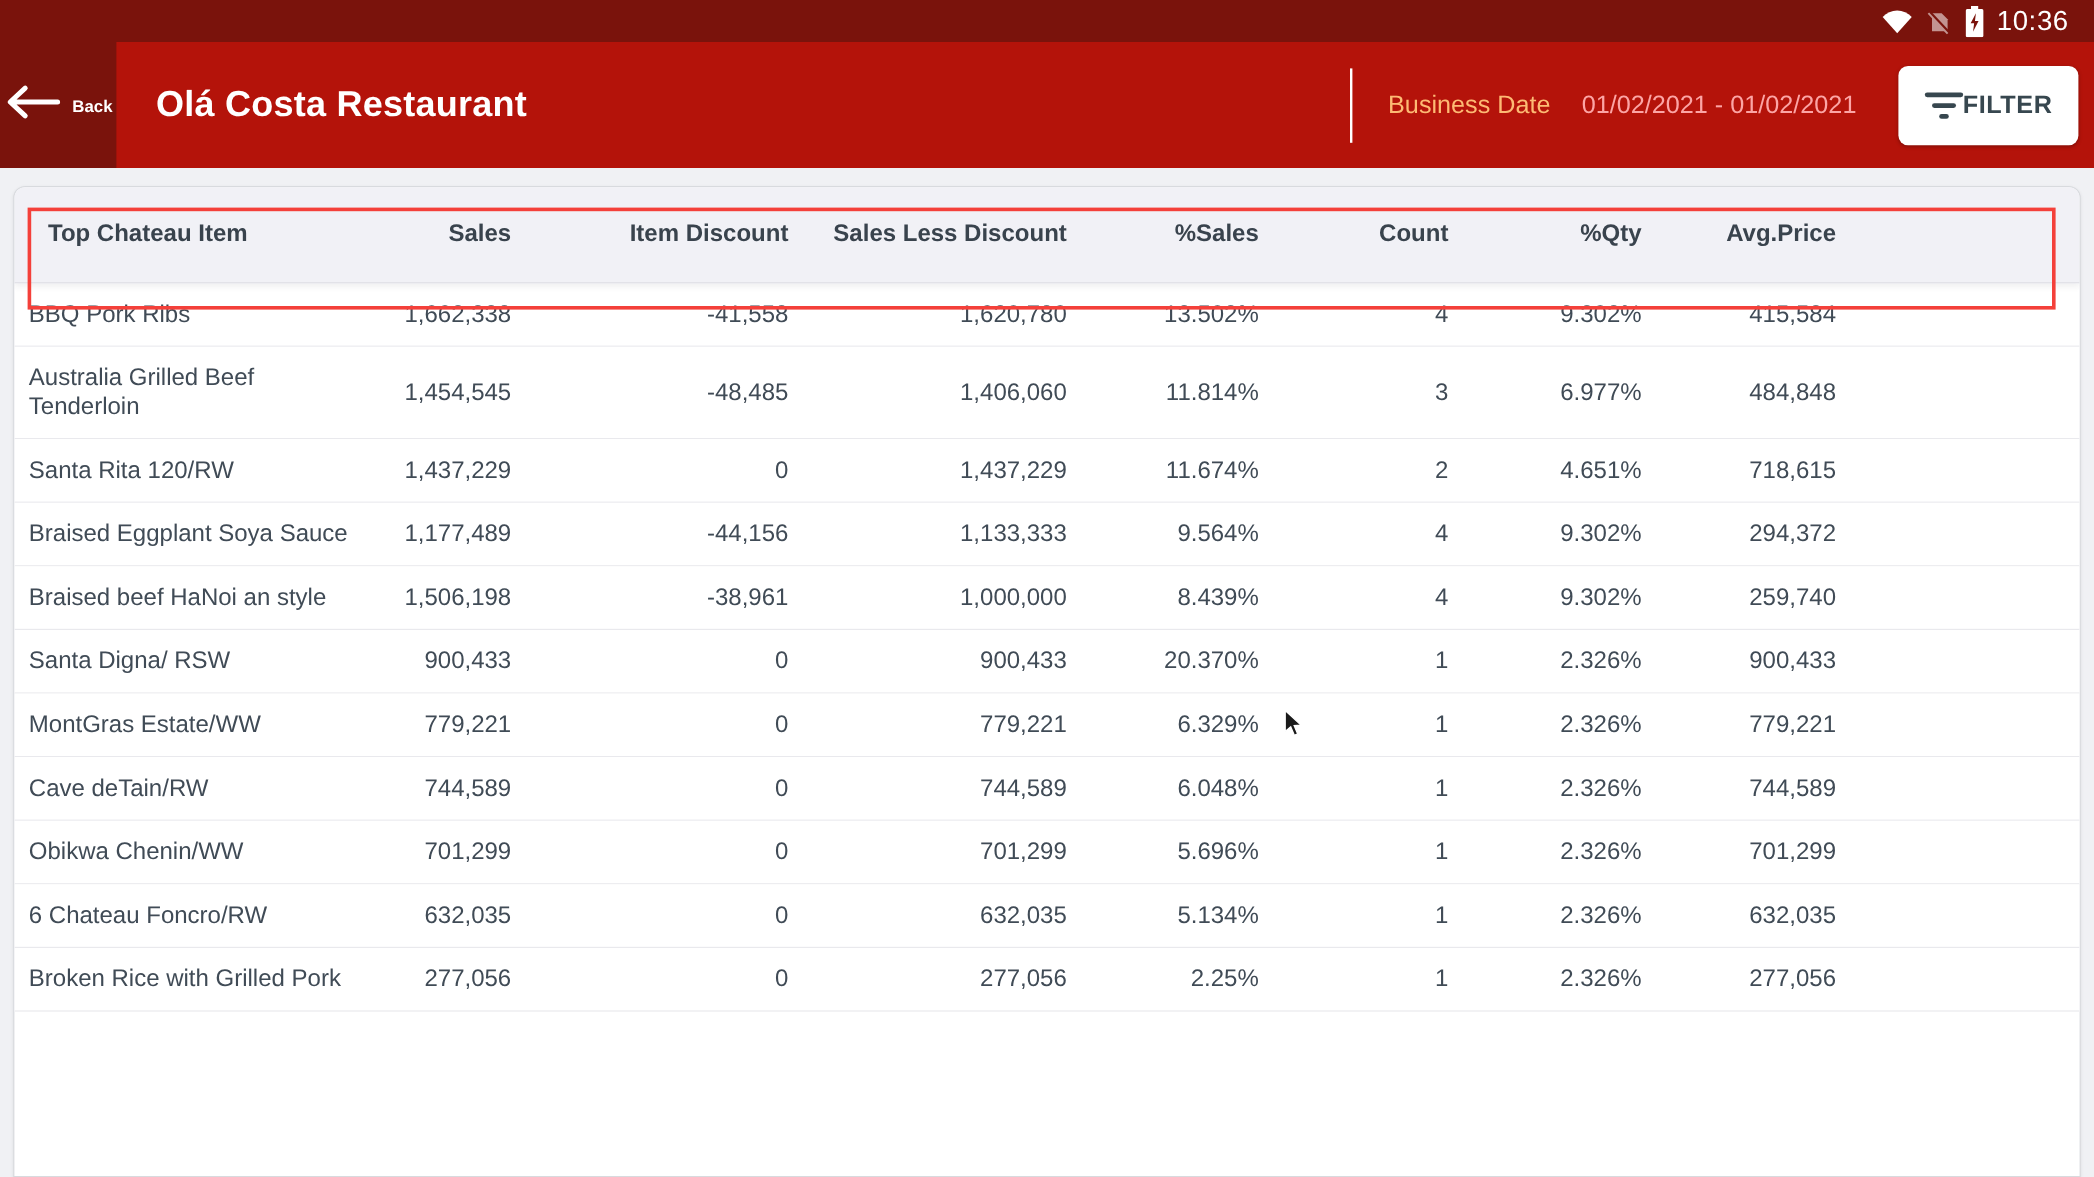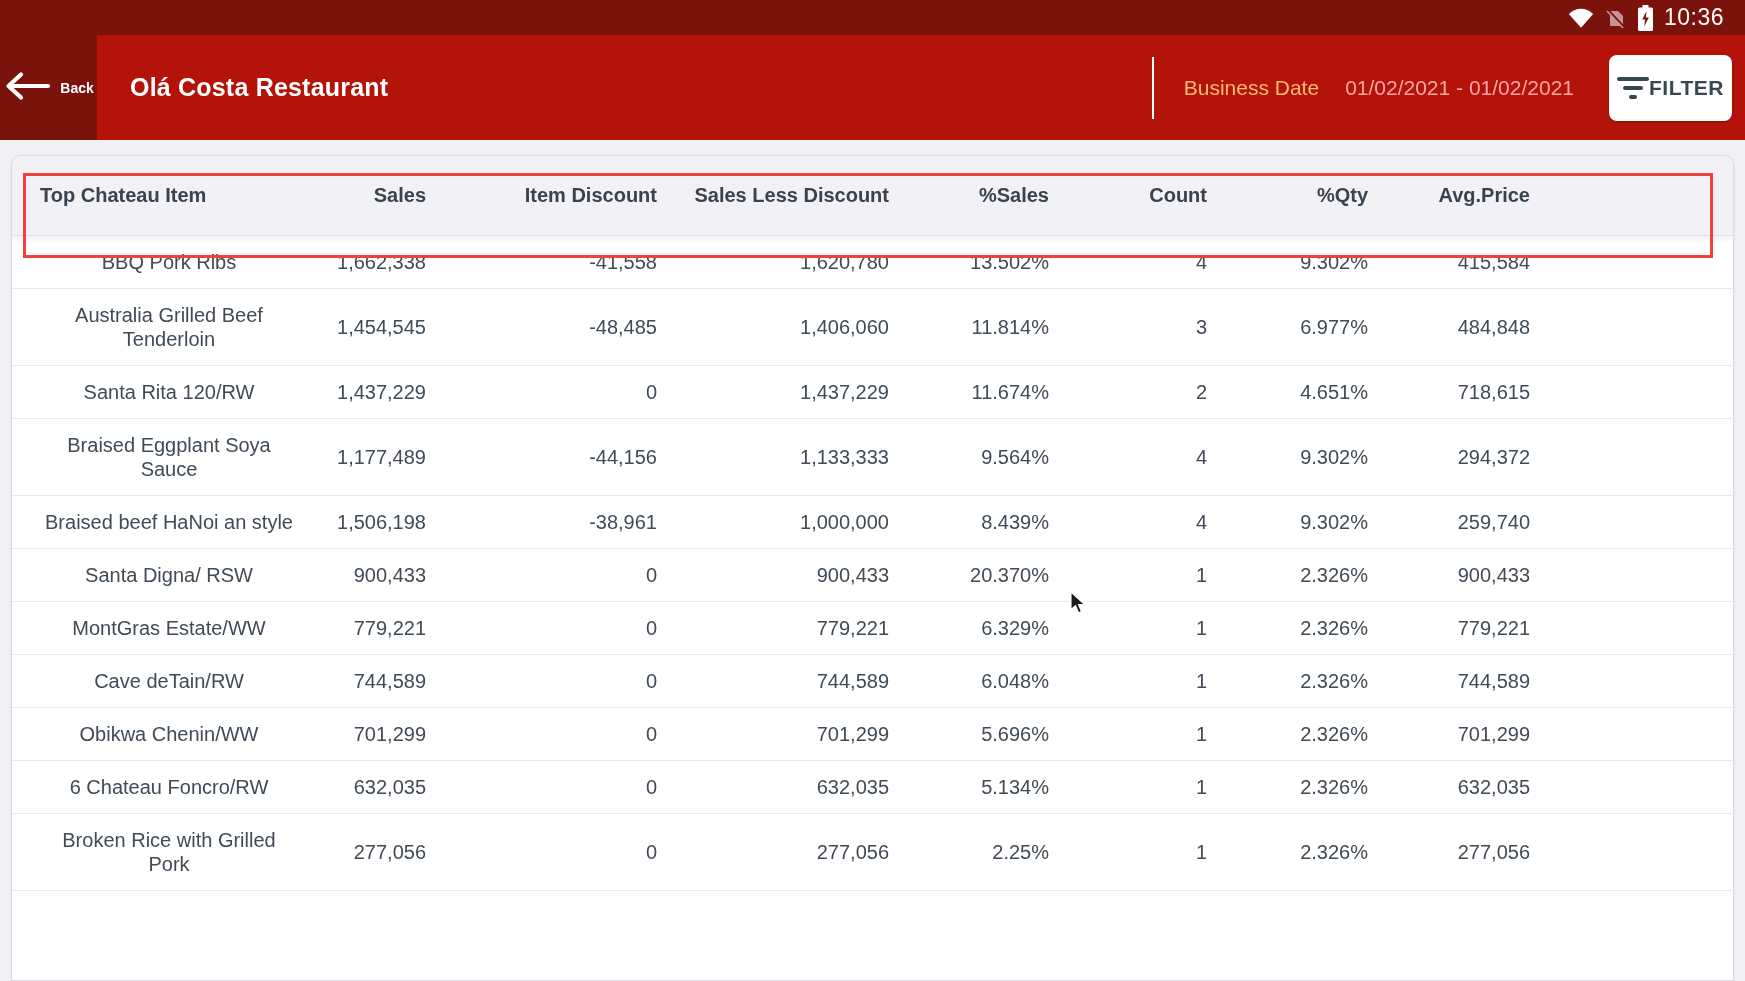--- a/index.html
+++ b/index.html
@@ -11,27 +11,27 @@
   .status-bar { height:35px; background:#7a130c; display:flex; align-items:center;
     justify-content:flex-end; gap:11px; padding-right:21px; }
   .status-bar svg { display:block; }
   .status-time { color:#fff; font-size:23px; font-weight:500; letter-spacing:.5px; }
 
   
   .app-bar { height:105px; background:#b4130a; display:flex; align-items:stretch; }
   .back-btn { width:97px; background:#7a130c; display:flex; 
     align-items:center; justify-content:center; gap:9px; cursor:pointer; }
   .back-btn .back-label { color:#fff; font-size:14px; font-weight:700; }
-  .bar-title { color:#fff; font-size:25px; font-weight:700; align-self:center;
+  .bar-title { color:#fff; font-size:30px; font-weight:700; align-self:center;
     margin-left:33px; letter-spacing:.2px; }
   .bar-right { margin-left:auto; display:flex; align-items:center; }
   .bar-divider { width:2px; height:62px; background:#ffffff; margin-right:30px; }
   .bdate-label { color:#fdba74; font-size:21px; margin-right:26px; }
   .bdate-value { color:#fca5a5; font-size:21px; margin-right:35px; cursor:pointer; }
-  .filter-btn { background:#fff; border:none; border-radius:8px; width:123px; height:66px;
+  .filter-btn { background:#fff; border:none; border-radius:8px; width:150px; height:66px;
     margin-right:13px; display:flex; align-items:center; justify-content:center; 
     cursor:pointer; box-shadow:0 1px 3px rgba(0,0,0,.25); }
   .filter-label { color:#37474f; font-size:21px; font-weight:700; letter-spacing:.5px; }
   .filter-icon { display:flex; flex-direction:column; align-items:center; gap:5px; }
   .filter-icon i { display:block; height:4px; border-radius:2px; background:#37474f; }
   .filter-icon i:nth-child(1){ width:32px; }
   .filter-icon i:nth-child(2){ width:20px; }
   .filter-icon i:nth-child(3){ width:8px;  }
 
   
@@ -45,21 +45,21 @@
 
   .thead { height:80px; background:#f1f1f6; align-items:center;
     border-bottom:1px solid #e2e2e8; box-shadow:0 3px 5px rgba(40,40,60,.07);
     position:relative; z-index:1; }
   .thead .hcell { font-size:20px; font-weight:700; color:#39434d; text-align:right; }
   .thead .hcell.first { text-align:left; padding-left:28px; }
 
   .trow { min-height:52px; align-items:center; border-bottom:1px solid #e9e9ed;
     padding:14px 0; cursor:pointer; background:#fff; }
   .trow .cell { font-size:20px; color:#404b56; text-align:right; line-height:24px; }
-  .trow .cell.first { text-align:center; padding-left:28px; padding-right:14px; }
+  .trow .cell.first { text-align:left; padding-left:12px; padding-right:14px; }
 
   .red-annotation { position:absolute; left:11px; top:17px; width:1690px; height:85px;
     border:3px solid #f4403a; pointer-events:none; z-index:3; }
 
   .mouse-cursor { position:absolute; left:1070px; top:591px; z-index:9; pointer-events:none; }
 </style>
 </head>
 <body>
 
 <div class="status-bar">

